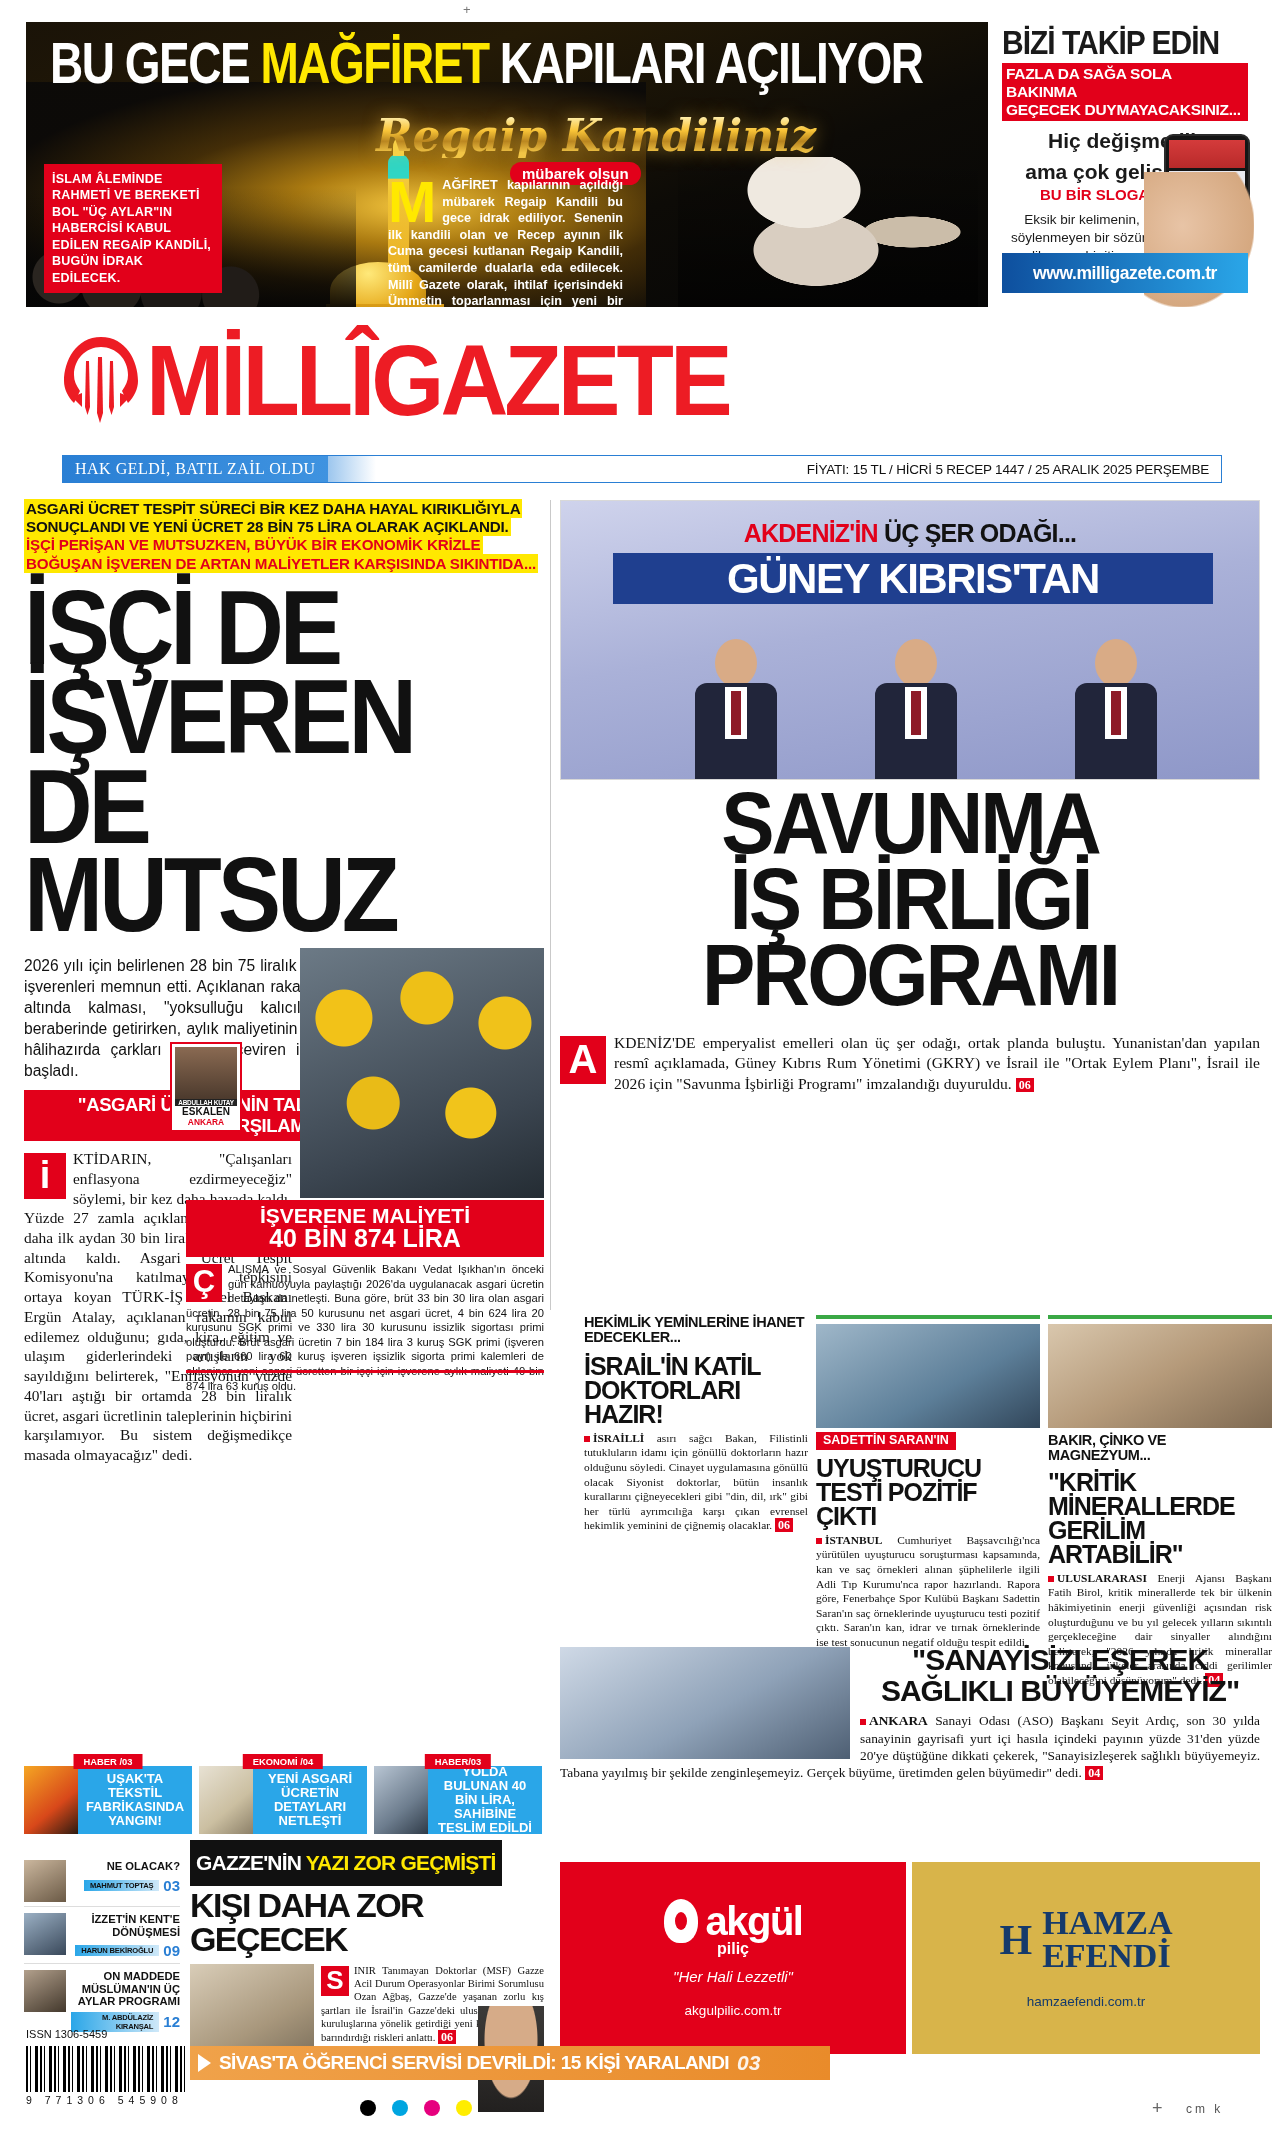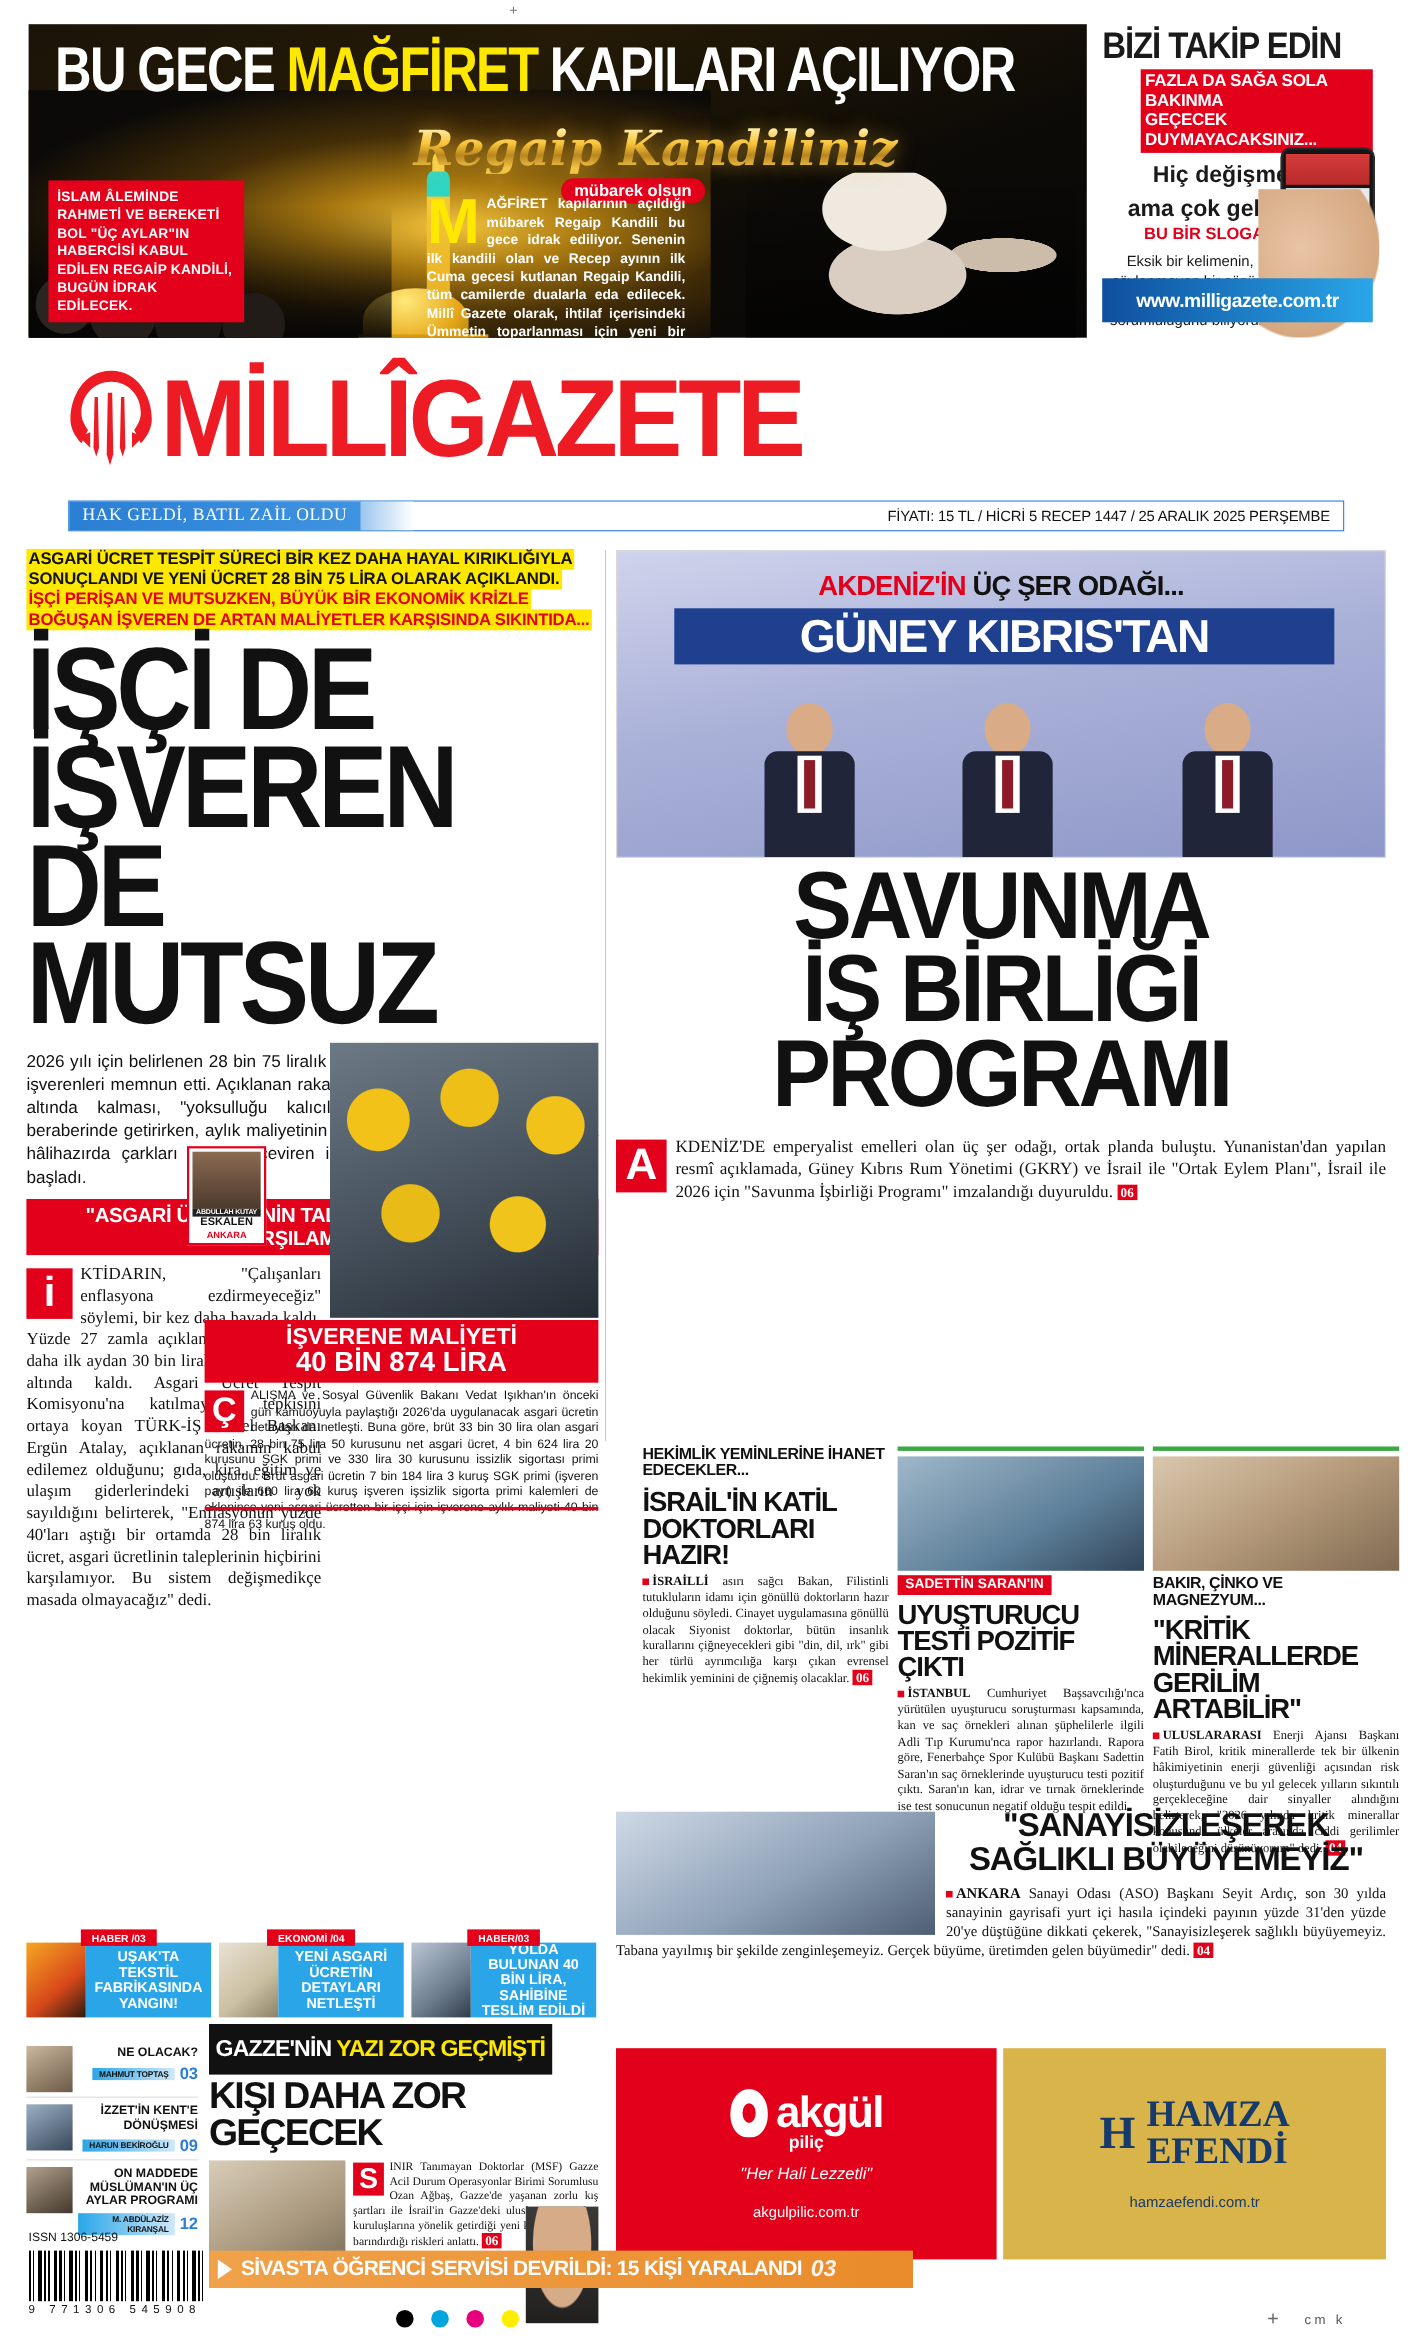--- a/index.html
+++ b/index.html
@@ -76,21 +76,21 @@
   .old-man{position:absolute;right:10px;bottom:0;width:300px;height:150px;
     background:
       radial-gradient(ellipse at 42% 22%, #efe9e0 0 56px, transparent 57px),
       radial-gradient(ellipse at 46% 62%, #d9cec1 0 62px, transparent 63px),
       radial-gradient(ellipse at 78% 50%, #cbbda9 0 48px, transparent 49px),
       linear-gradient(to top, rgba(0,0,0,.6), rgba(0,0,0,0));}
 
   .follow-ad { width:258px; height:285px; position:relative; background:#fff; padding:4px 6px; }
   .fa-h1 { font-size:30px; font-weight:bold; letter-spacing:-1px; color:#1a1a1a; line-height:1; transform:scaleY(1.12); transform-origin:top left;}
   .fa-red { background:#e2001a; color:#fff; font-weight:bold; font-size:15.5px;
-    line-height:1.16; padding:2px 4px; margin-top:7px; letter-spacing:-.3px;margin-left:35px; }
+    line-height:1.16; padding:2px 4px; margin-top:7px; letter-spacing:-.3px; }
   .fa-h2 { font-size:21px; font-weight:bold; color:#1a1a1a; line-height:1.06; margin-top:9px; text-align:center;}
   .fa-slogan { color:#e2001a; font-weight:bold; font-size:15px; text-align:center; margin-top:3px;}
   .fa-body { font-size:13.5px; color:#1a1a1a; line-height:1.3; text-align:center; margin-top:8px; width:160px;}
   .fa-phone {position:absolute; right:4px; top:112px; width:86px; height:122px; background:#151515;
     border-radius:9px; border:2px solid #2b2b2b; overflow:hidden;}
   .fa-phone i{position:absolute;left:3px;top:4px;right:3px;height:28px;background:linear-gradient(#d43b3b,#b92a2a);display:block;}
   .fa-phone b{position:absolute;left:3px;top:35px;right:3px;height:40px;background:#e9e9ef;display:block;}
   .fa-phone s{position:absolute;left:3px;top:78px;right:3px;bottom:4px;background:#3a6fb0;display:block;}
   .fa-hand{position:absolute;right:0;top:150px;width:110px;height:135px;background:radial-gradient(ellipse at 35% 40%, #e8c4a6, #d5a880 70%, transparent 72%);}
   .fa-url { position:absolute; left:6px; right:6px; bottom:14px; height:40px;

